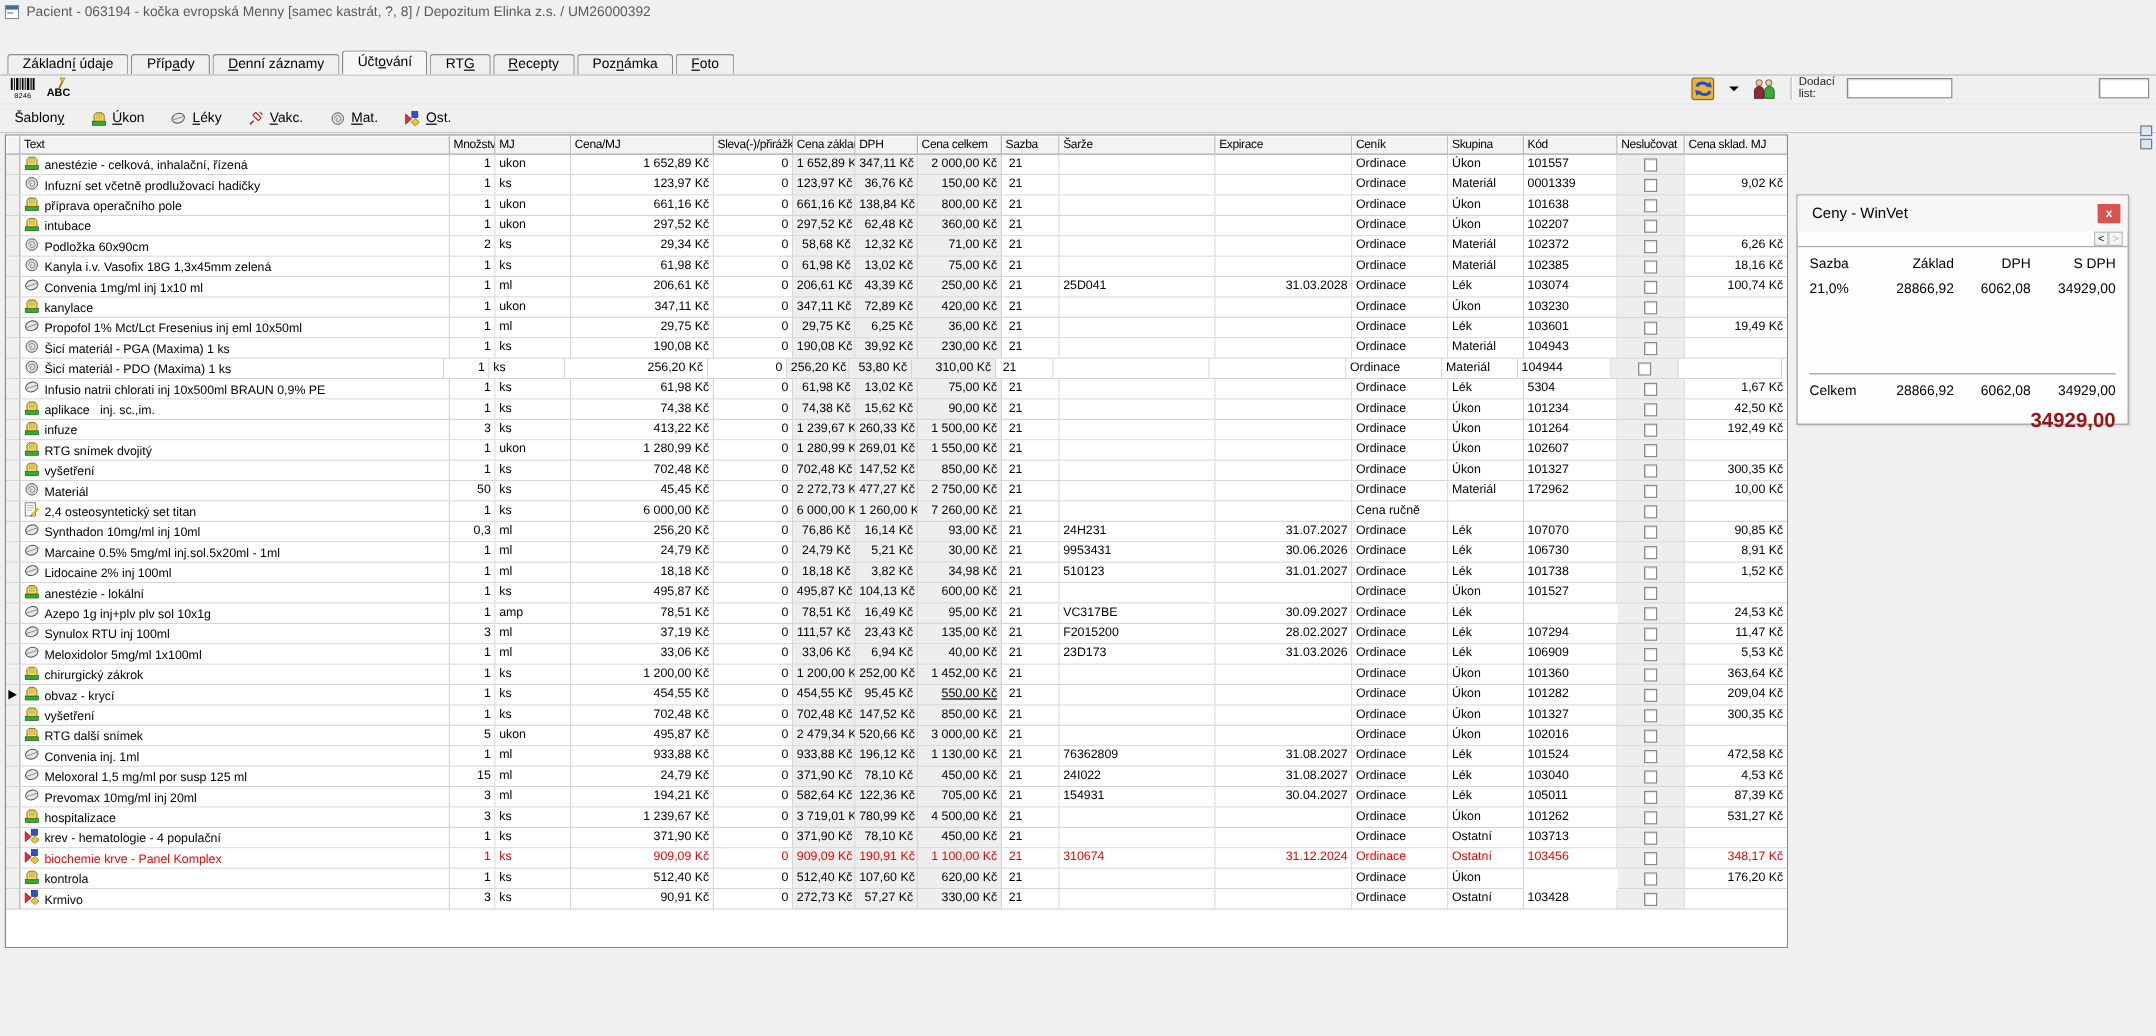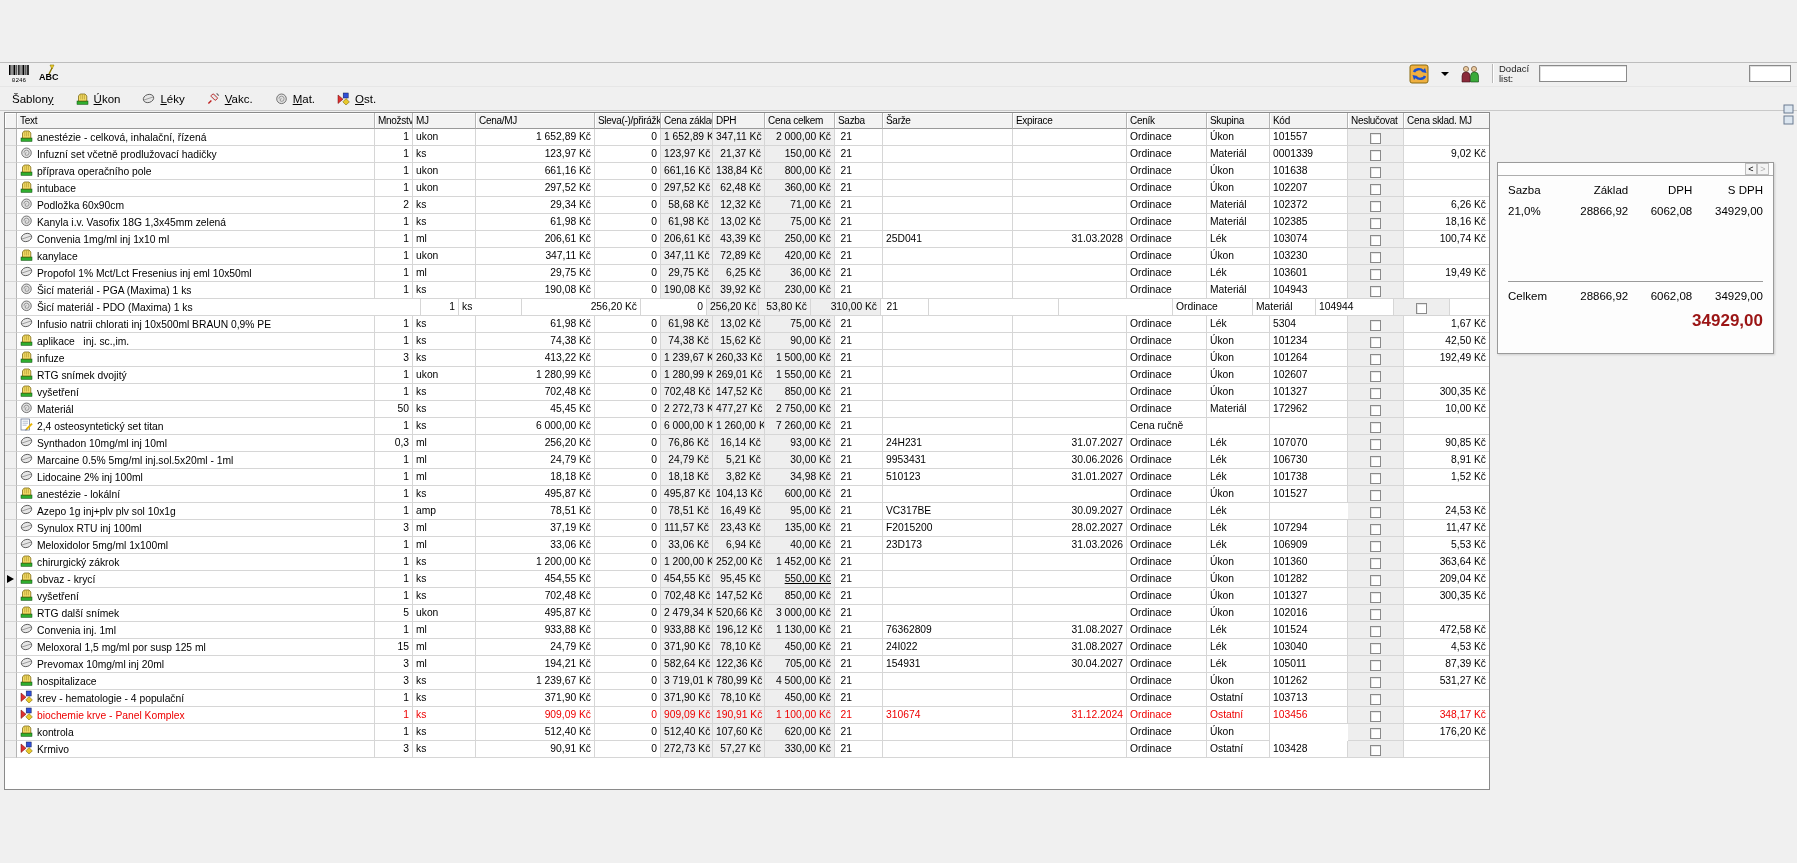--- a/index.html
+++ b/index.html
@@ -90,21 +90,41 @@
   .ceny-sep { border-top:1px solid #9a9a9a; margin:64px 0 8px 0; }
   .ceny-total { text-align:right; padding-right:0px; color:#9b1515; font-size:17px; font-weight:bold; margin-top:2px; }
 
   .corner-icon { position:absolute; right:2px; top:104px; }
 </style>
 </head>
 <body>
 
 <div class="screen">
 
-
+  <div class="titlebar">
+    <span class="wicon">
+      <svg width="12" height="12" viewBox="0 0 12 12">
+          <rect x="0.5" y="0.5" width="11" height="11" fill="#fff" stroke="#7a8aa0"></rect>
+          <rect x="1" y="1" width="10" height="3" fill="#3a6ea5"></rect>
+          <rect x="2" y="6" width="5" height="1.5" fill="#9ab"></rect>
+        </svg>
+    </span>
+    <span class="wtitle">Pacient - 063194 - kočka evropská Menny [samec kastrát, ?, 8] / Depozitum Elinka z.s. / UM26000392</span>
+  </div>
+
+  <div class="tabstrip" id="tabs">
+      <div class="tab">Základn<u>í</u> údaje</div>
+      <div class="tab">Příp<u>a</u>dy</div>
+      <div class="tab"><u>D</u>enní záznamy</div>
+      <div class="tab active">Účt<u>o</u>vání</div>
+      <div class="tab">RT<u>G</u></div>
+      <div class="tab"><u>R</u>ecepty</div>
+      <div class="tab">Poz<u>n</u>ámka</div>
+      <div class="tab"><u>F</u>oto</div>
+    </div>
   <div class="tabline"></div>
 
   <div class="toolbar1">
     <span class="tbtn">
       <svg width="22" height="19" viewBox="0 0 22 19">
         <g fill="#000">
             <rect x="1" y="1" width="1.6" height="10"></rect>
             <rect x="3.6" y="1" width="0.8" height="10"></rect>
             <rect x="5.4" y="1" width="2" height="10"></rect>
             <rect x="8.4" y="1" width="0.8" height="10"></rect>
@@ -251,21 +271,21 @@
         <div class="gcell gutter" style="width: 12px;"></div>
         <div class="gcell" style="width: 358px;"><span class="txtcell"><span><svg width="13" height="13" viewBox="0 0 13 13">
                 <circle cx="6.5" cy="6.8" r="4.8" fill="#e0e0e0" stroke="#555" stroke-width="0.8"></circle>
                 <path d="M6.5 6.8 m-2.6 0 a2.6 2.6 0 1 1 2.6 2.6 a1.4 1.4 0 1 1 0 -2.8" fill="none" stroke="#888" stroke-width="0.8"></path>
               </svg></span><span>Infuzní set včetně prodlužovací hadičky</span></span></div>
         <div class="gcell r" style="width: 38px;">1</div>
         <div class="gcell" style="width: 63px;">ks</div>
         <div class="gcell r" style="width: 119px;">123,97 Kč</div>
         <div class="gcell r" style="width: 66px;">0</div>
         <div class="gcell r shaded" style="width: 52px;">123,97 Kč</div>
-        <div class="gcell r shaded" style="width: 52px;">21,37 Kč</div>
+        <div class="gcell r shaded" style="width: 52px;">36,76 Kč</div>
         <div class="gcell r shaded" style="width: 70px;">150,00 Kč</div>
         <div class="gcell sazba" style="width: 48px;">21</div>
         <div class="gcell" style="width: 130px;"></div>
         <div class="gcell r" style="width: 114px;"></div>
         <div class="gcell" style="width: 80px;">Ordinace</div>
         <div class="gcell" style="width: 63px;">Materiál</div>
         <div class="gcell" style="width: 78px;">0001339</div>
         <div class="gcell c shaded" style="width: 56px;"><span class="cb"></span></div>
         <div class="gcell r" style="width: 86px;">9,02 Kč</div>
       </div>
@@ -443,21 +463,21 @@
         <div class="gcell" style="width: 130px;"></div>
         <div class="gcell r" style="width: 114px;"></div>
         <div class="gcell" style="width: 80px;">Ordinace</div>
         <div class="gcell" style="width: 63px;">Materiál</div>
         <div class="gcell" style="width: 78px;">104943</div>
         <div class="gcell c shaded" style="width: 56px;"><span class="cb"></span></div>
         <div class="gcell r" style="width: 86px;"></div>
       </div>
       <div class="grow">
         <div class="gcell gutter" style="width: 12px;"></div>
-        <div class="gcell" style="width: 404px;"><span class="txtcell"><span><svg width="13" height="13" viewBox="0 0 13 13">
+        <div class="gcell" style="width: 353px;"><span class="txtcell"><span><svg width="13" height="13" viewBox="0 0 13 13">
                 <circle cx="6.5" cy="6.8" r="4.8" fill="#e0e0e0" stroke="#555" stroke-width="0.8"></circle>
                 <path d="M6.5 6.8 m-2.6 0 a2.6 2.6 0 1 1 2.6 2.6 a1.4 1.4 0 1 1 0 -2.8" fill="none" stroke="#888" stroke-width="0.8"></path>
               </svg></span><span>Šicí materiál - PDO (Maxima) 1 ks</span></span></div>
         <div class="gcell r" style="width: 38px;">1</div>
         <div class="gcell" style="width: 63px;">ks</div>
         <div class="gcell r" style="width: 119px;">256,20 Kč</div>
         <div class="gcell r" style="width: 66px;">0</div>
         <div class="gcell r shaded" style="width: 52px;">256,20 Kč</div>
         <div class="gcell r shaded" style="width: 52px;">53,80 Kč</div>
         <div class="gcell r shaded" style="width: 70px;">310,00 Kč</div>
@@ -1055,20 +1075,24 @@
         <div class="gcell" style="width: 80px;">Ordinace</div>
         <div class="gcell" style="width: 63px;">Ostatní</div>
         <div class="gcell" style="width: 78px;">103428</div>
         <div class="gcell c shaded" style="width: 56px;"><span class="cb"></span></div>
         <div class="gcell r" style="width: 86px;"></div>
       </div>
       <div class="gfill"></div>
     </div>
 
   <div class="ceny">
+    <div class="ceny-title">
+      <span class="t">Ceny - WinVet</span>
+      <span class="ceny-close">x</span>
+    </div>
     <div class="ceny-nav">
       <span class="nbtn">&lt;</span>
       <span class="nbtn disabled">&gt;</span>
     </div>
     <div class="ceny-body" id="cenyBody">
         <div class="ceny-row">
           <span class="c0">Sazba</span>
           <span class="c1">Základ</span>
           <span class="c2">DPH</span>
           <span class="c3">S DPH</span>

